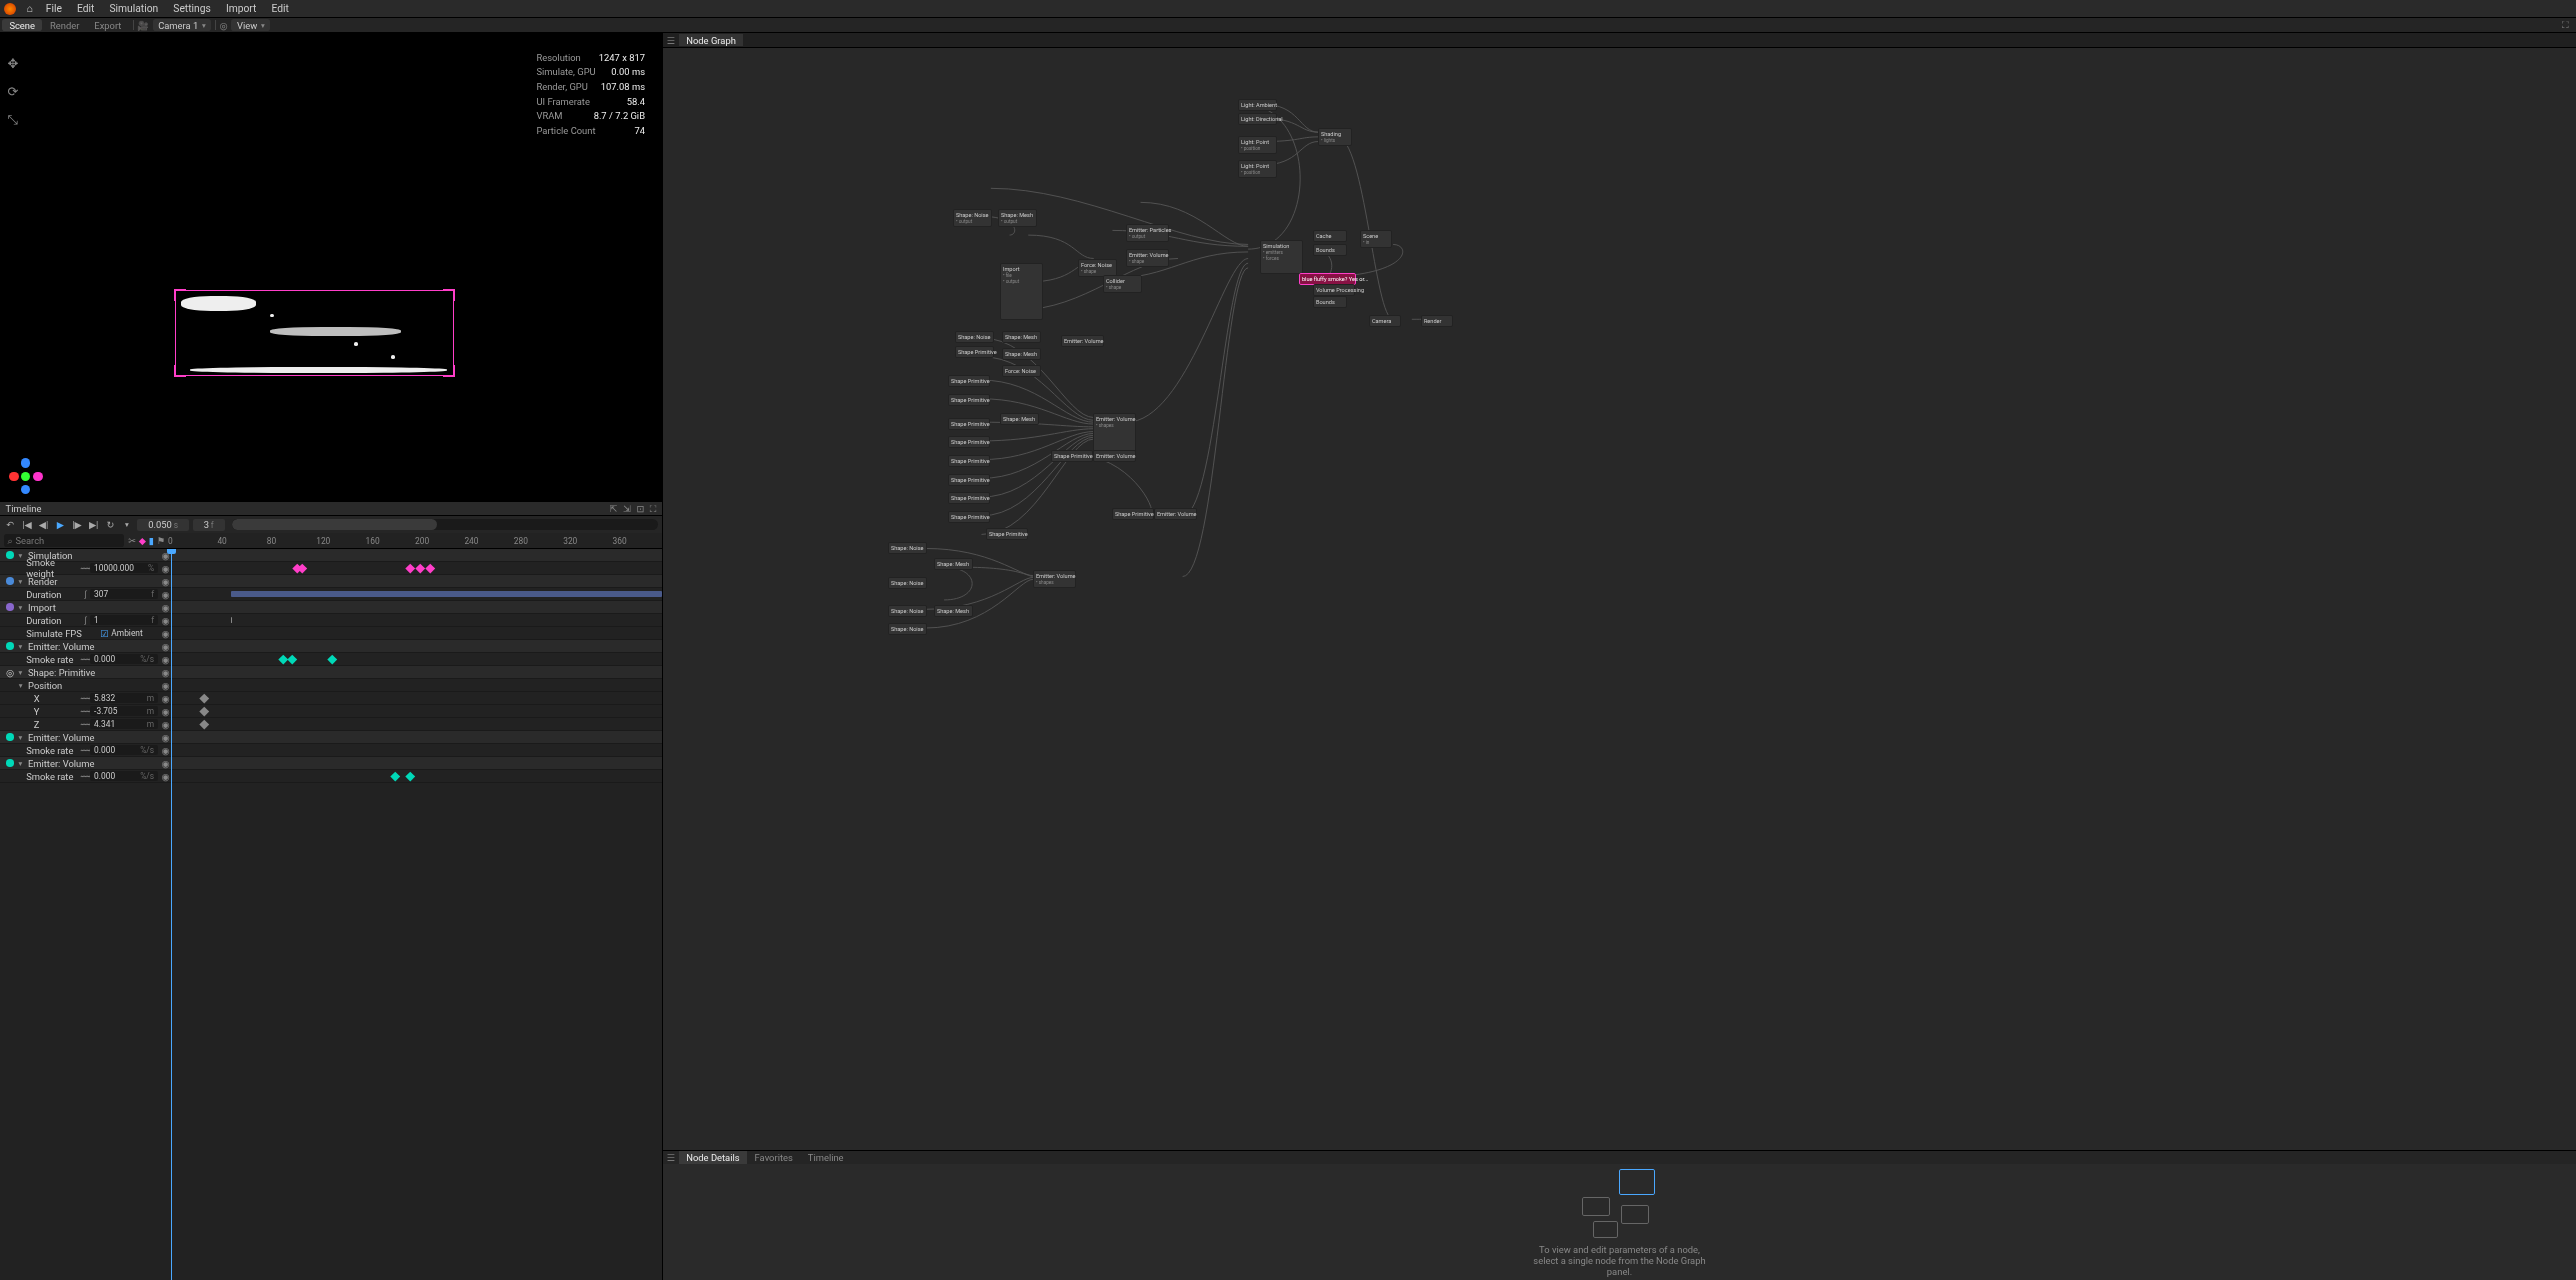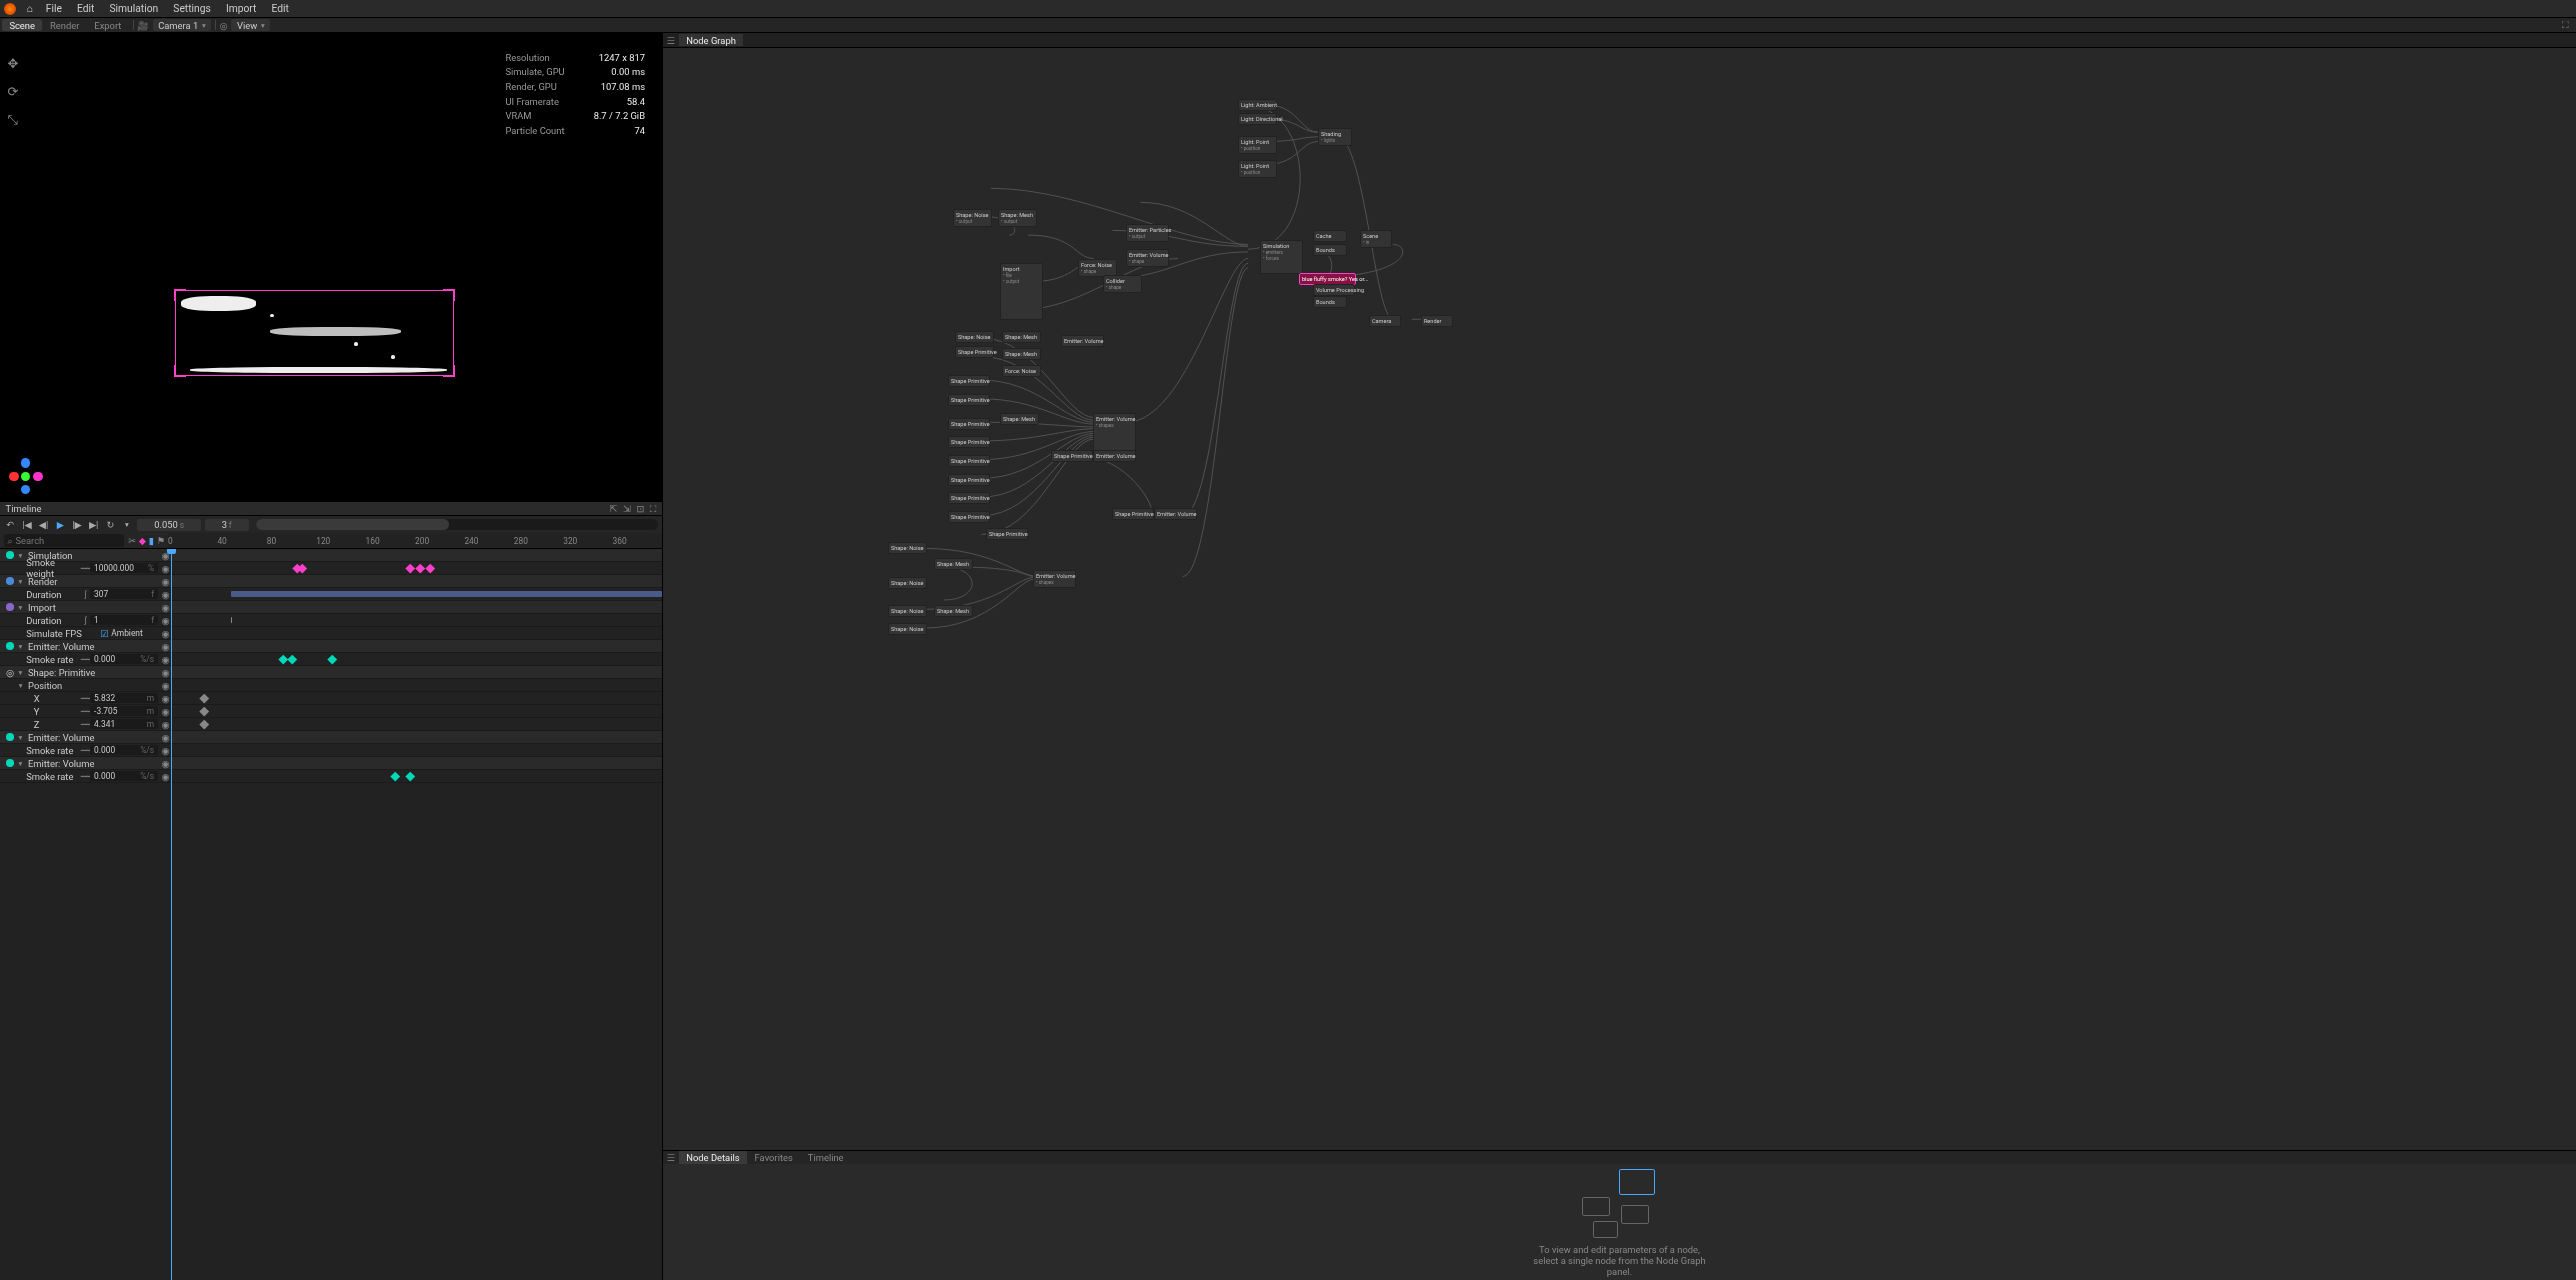--- a/index.html
+++ b/index.html
@@ -17,39 +17,39 @@
 .main{display:flex;height:calc(100% - 31px)}
 .left{width:662px;display:flex;flex-direction:column;border-right:0.9px solid #000}
 .right{flex:1;display:flex;flex-direction:column;background:#282828}
 .right-tabs{height:14px;background:#202020;border-bottom:0.9px solid #000;display:flex;align-items:center;padding-left:3.7px;font-size:9.4px}
 .right-tabs .tab{padding:0.9px 7.5px;color:#888;cursor:pointer}
 .right-tabs .tab.active{background:#333;color:#eee}
 .viewport{height:468px;background:#000;position:relative}
 .vp-tools{position:absolute;left:7.5px;top:22.5px;display:flex;flex-direction:column;gap:13px;color:#888}
 .vp-tools span{font-size:13px;cursor:pointer}
 .stats{position:absolute;right:17px;top:18.7px;color:#aaa;font-size:9.4px}
-.stats .row{display:flex;justify-content:space-between;gap:44px;margin-bottom:3.7px}
+.stats .row{display:flex;justify-content:space-between;gap:13px;margin-bottom:3.7px}
 .stats .row .lab{color:#999}
 .stats .row .val{color:#eee}
 .scene-box{position:absolute;left:175px;top:257px;width:277px;height:84px;border:0.9px solid #ff3ec9}
 .scene-box .corner{position:absolute;width:11.2px;height:11.2px;border:1.9px solid #ff3ec9}
 .scene-box .tl{top:-1.9px;left:-1.9px;border-right:none;border-bottom:none}
 .scene-box .tr{top:-1.9px;right:-1.9px;border-left:none;border-bottom:none}
 .scene-box .bl{bottom:-1.9px;left:-1.9px;border-right:none;border-top:none}
 .scene-box .br{bottom:-1.9px;right:-1.9px;border-left:none;border-top:none}
 .smoke{position:absolute;background:#eee;border-radius:40%}
 .axis-gizmo{position:absolute;left:9.4px;bottom:7.5px;width:37px;height:37px}
 .axis-gizmo .ball{position:absolute;width:9.4px;height:9.4px;border-radius:50%}
 .timeline-header{height:13px;background:#2a2a2a;display:flex;align-items:center;padding:0 5.6px;border-top:0.9px solid #000;border-bottom:0.9px solid #000}
 .timeline-header .label{font-size:9.4px;color:#ccc}
 .timeline-header .tools{margin-left:auto;display:flex;gap:5.6px;color:#888;font-size:9.4px}
 .timeline-controls{height:17px;background:#252525;display:flex;align-items:center;padding:0 3.7px;gap:3.7px}
 .timeline-controls .btn{width:13px;text-align:center;color:#aaa;cursor:pointer;font-size:9.4px}
 .timeline-controls .btn.play{color:#4aa8ff}
-.timeline-controls .field{background:#333;padding:0 17px;border-radius:1.9px;font-size:9.4px;height:12px;display:flex;align-items:center;gap:1.9px}
+.timeline-controls .field{background:#333;padding:0 11px;border-radius:1.9px;font-size:9.4px;height:12px;display:flex;align-items:center;gap:1.9px}
 .timeline-controls .unit{color:#777;font-size:8.4px}
 .timeline-controls .scrubber{flex:1;height:11.2px;background:#1a1a1a;border-radius:5.6px;margin-left:3.7px;position:relative;overflow:hidden}
 .timeline-controls .scrubber .fill{position:absolute;left:0;top:0;bottom:0;width:48%;background:#3a3a3a;border-radius:5.6px}
 .ruler{height:15px;background:#222;display:flex;position:relative;border-bottom:0.9px solid #000}
 .ruler .left-pad{width:168px;display:flex;align-items:center;background:#252525}
 .ruler .left-pad .search{flex:1;background:#1a1a1a;margin:0.9px 3.7px;border-radius:2.8px;padding:0.9px 3.7px;font-size:9.4px;color:#777;display:flex;align-items:center;gap:2.8px}
 .ruler .left-pad .icons{display:flex;gap:2.8px;color:#888;font-size:9.4px;margin-right:2.8px}
 .ruler .ticks{flex:1;position:relative;font-size:8.4px;color:#888}
 .ruler .tick{position:absolute;top:2.8px}
 .playhead{position:absolute;left:171px;top:0;bottom:0;width:0.9px;background:#4aa8ff;z-index:5}

